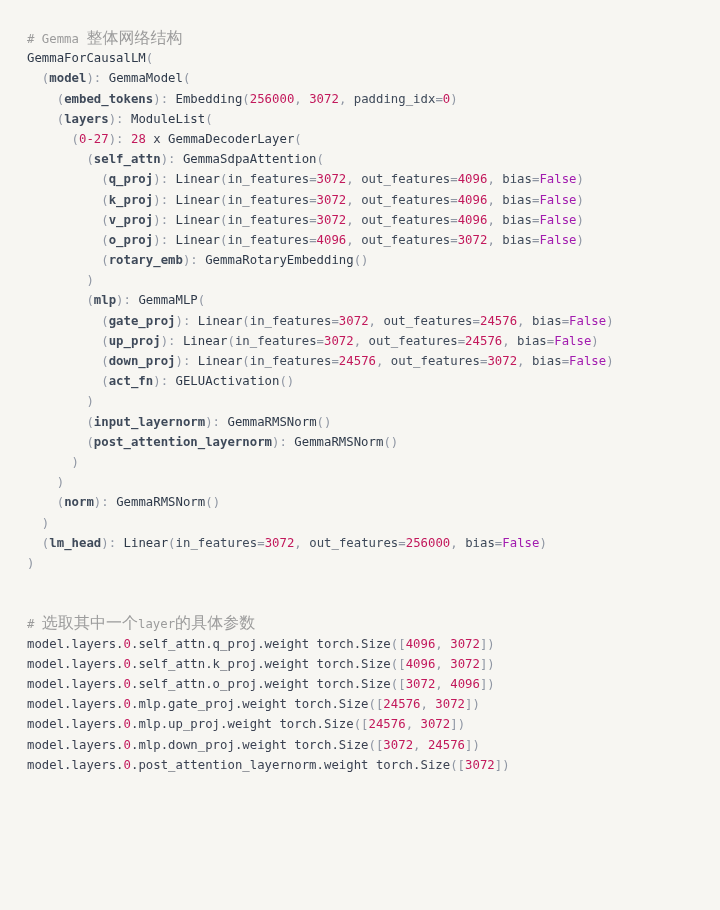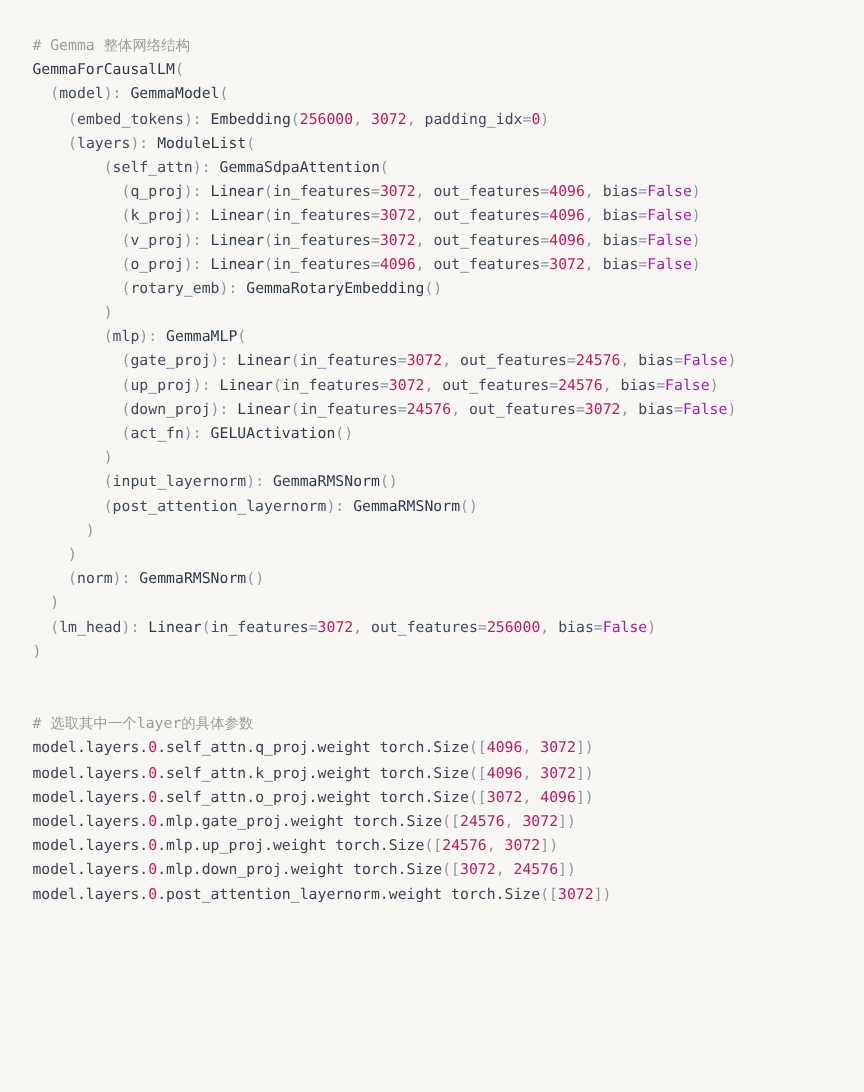--- a/index.html
+++ b/index.html
@@ -33,24 +33,25 @@
     letter-spacing: 0.02px;
     color: #3b4252;
   }
   
   .tok-comment {
     color: #9c9c9c;
     margin-top: 28px;
   }
   .tok-cjk {
     font-family: "DejaVu Sans", "Liberation Sans", sans-serif;
-    font-size: 12px;
+    font-size: 16px;
   }
   .tok-name {
     color: #3f4a5a;
+    font-weight: bold;
   }
   .tok-cls {
     color: #2f3a4a;
   }
   .tok-punc {
     color: #8f96a3;
   }
   .tok-num {
     color: #c2185b;
   }
@@ -74,20 +75,21 @@
 <body>
 
 <div id="page">
   <div id="code-root">
       <div class="code-block">
         <div class="code-line"><span class="tok-comment"># Gemma </span><span class="tok-comment tok-cjk">整体网络结构</span></div>
         <div class="code-line"><span class="tok-cls">GemmaForCausalLM</span><span class="tok-punc">(</span></div>
         <div class="code-line"><span class="tok-plain">  </span><span class="tok-punc">(</span><span class="tok-name">model</span><span class="tok-punc">): </span><span class="tok-cls">GemmaModel</span><span class="tok-punc">(</span></div>
         <div class="code-line"><span class="tok-plain">    </span><span class="tok-punc">(</span><span class="tok-name">embed_tokens</span><span class="tok-punc">): </span><span class="tok-cls">Embedding</span><span class="tok-punc">(</span><span class="tok-num">256000</span><span class="tok-punc">, </span><span class="tok-num">3072</span><span class="tok-punc">, </span><span class="tok-attr">padding_idx</span><span class="tok-op">=</span><span class="tok-num">0</span><span class="tok-punc">)</span></div>
         <div class="code-line"><span class="tok-plain">    </span><span class="tok-punc">(</span><span class="tok-name">layers</span><span class="tok-punc">): </span><span class="tok-cls">ModuleList</span><span class="tok-punc">(</span></div>
+        <div class="code-line"><span class="tok-plain">      </span><span class="tok-punc">(</span><span class="tok-num">0-27</span><span class="tok-punc">): </span><span class="tok-num">28</span><span class="tok-plain"> x </span><span class="tok-cls">GemmaDecoderLayer</span><span class="tok-punc">(</span></div>
         <div class="code-line"><span class="tok-plain">        </span><span class="tok-punc">(</span><span class="tok-name">self_attn</span><span class="tok-punc">): </span><span class="tok-cls">GemmaSdpaAttention</span><span class="tok-punc">(</span></div>
         <div class="code-line"><span class="tok-plain">          </span><span class="tok-punc">(</span><span class="tok-name">q_proj</span><span class="tok-punc">): </span><span class="tok-cls">Linear</span><span class="tok-punc">(</span><span class="tok-attr">in_features</span><span class="tok-op">=</span><span class="tok-num">3072</span><span class="tok-punc">, </span><span class="tok-attr">out_features</span><span class="tok-op">=</span><span class="tok-num">4096</span><span class="tok-punc">, </span><span class="tok-attr">bias</span><span class="tok-op">=</span><span class="tok-bool">False</span><span class="tok-punc">)</span></div>
         <div class="code-line"><span class="tok-plain">          </span><span class="tok-punc">(</span><span class="tok-name">k_proj</span><span class="tok-punc">): </span><span class="tok-cls">Linear</span><span class="tok-punc">(</span><span class="tok-attr">in_features</span><span class="tok-op">=</span><span class="tok-num">3072</span><span class="tok-punc">, </span><span class="tok-attr">out_features</span><span class="tok-op">=</span><span class="tok-num">4096</span><span class="tok-punc">, </span><span class="tok-attr">bias</span><span class="tok-op">=</span><span class="tok-bool">False</span><span class="tok-punc">)</span></div>
         <div class="code-line"><span class="tok-plain">          </span><span class="tok-punc">(</span><span class="tok-name">v_proj</span><span class="tok-punc">): </span><span class="tok-cls">Linear</span><span class="tok-punc">(</span><span class="tok-attr">in_features</span><span class="tok-op">=</span><span class="tok-num">3072</span><span class="tok-punc">, </span><span class="tok-attr">out_features</span><span class="tok-op">=</span><span class="tok-num">4096</span><span class="tok-punc">, </span><span class="tok-attr">bias</span><span class="tok-op">=</span><span class="tok-bool">False</span><span class="tok-punc">)</span></div>
         <div class="code-line"><span class="tok-plain">          </span><span class="tok-punc">(</span><span class="tok-name">o_proj</span><span class="tok-punc">): </span><span class="tok-cls">Linear</span><span class="tok-punc">(</span><span class="tok-attr">in_features</span><span class="tok-op">=</span><span class="tok-num">4096</span><span class="tok-punc">, </span><span class="tok-attr">out_features</span><span class="tok-op">=</span><span class="tok-num">3072</span><span class="tok-punc">, </span><span class="tok-attr">bias</span><span class="tok-op">=</span><span class="tok-bool">False</span><span class="tok-punc">)</span></div>
         <div class="code-line"><span class="tok-plain">          </span><span class="tok-punc">(</span><span class="tok-name">rotary_emb</span><span class="tok-punc">): </span><span class="tok-cls">GemmaRotaryEmbedding</span><span class="tok-punc">()</span></div>
         <div class="code-line"><span class="tok-plain">        </span><span class="tok-punc">)</span></div>
         <div class="code-line"><span class="tok-plain">        </span><span class="tok-punc">(</span><span class="tok-name">mlp</span><span class="tok-punc">): </span><span class="tok-cls">GemmaMLP</span><span class="tok-punc">(</span></div>
         <div class="code-line"><span class="tok-plain">          </span><span class="tok-punc">(</span><span class="tok-name">gate_proj</span><span class="tok-punc">): </span><span class="tok-cls">Linear</span><span class="tok-punc">(</span><span class="tok-attr">in_features</span><span class="tok-op">=</span><span class="tok-num">3072</span><span class="tok-punc">, </span><span class="tok-attr">out_features</span><span class="tok-op">=</span><span class="tok-num">24576</span><span class="tok-punc">, </span><span class="tok-attr">bias</span><span class="tok-op">=</span><span class="tok-bool">False</span><span class="tok-punc">)</span></div>
         <div class="code-line"><span class="tok-plain">          </span><span class="tok-punc">(</span><span class="tok-name">up_proj</span><span class="tok-punc">): </span><span class="tok-cls">Linear</span><span class="tok-punc">(</span><span class="tok-attr">in_features</span><span class="tok-op">=</span><span class="tok-num">3072</span><span class="tok-punc">, </span><span class="tok-attr">out_features</span><span class="tok-op">=</span><span class="tok-num">24576</span><span class="tok-punc">, </span><span class="tok-attr">bias</span><span class="tok-op">=</span><span class="tok-bool">False</span><span class="tok-punc">)</span></div>

